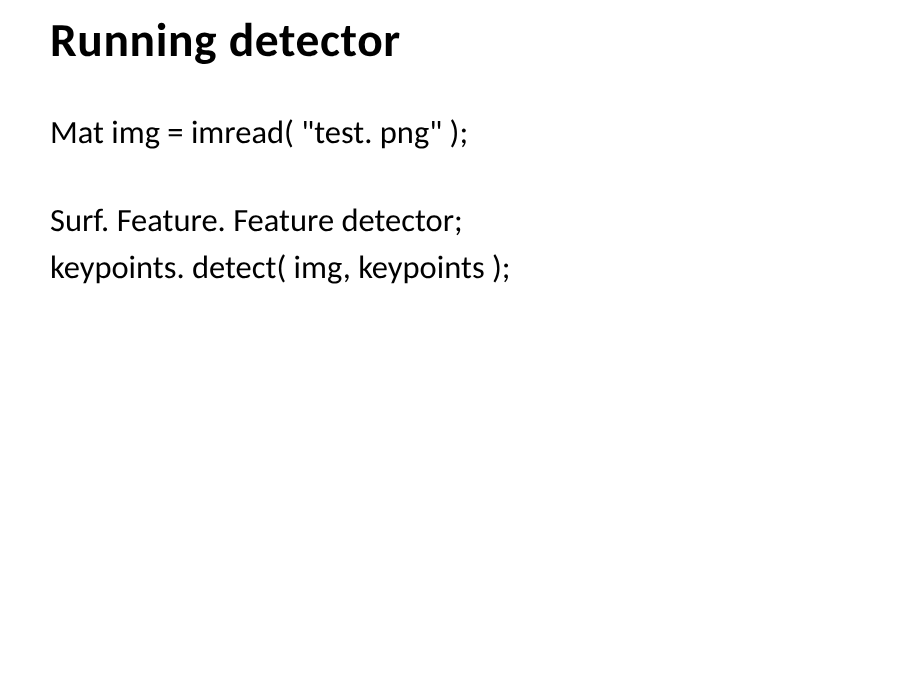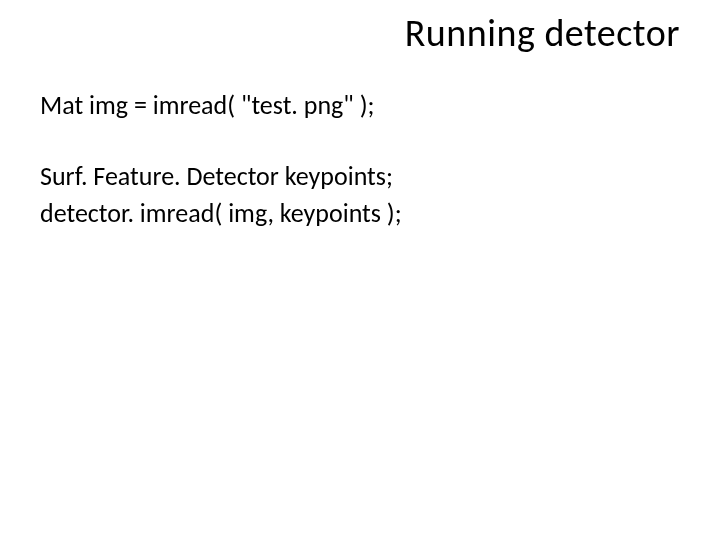--- a/index.html
+++ b/index.html
@@ -15,22 +15,22 @@
       color: #000000;
       overflow: hidden;
     }
     .slide {
       width: 100%;
       height: 100%;
       padding: 10px 40px 40px 40px;
     }
     .title {
       font-size: 38px;
-      font-weight: 400;
-      text-align: right;
+      font-weight: 700;
+      text-align: left;
       margin-bottom: 32px;
       letter-spacing: 0.5px;
     }
     .content {
       font-size: 26px;
       line-height: 1.35;
       font-weight: 400;
     }
     .code-line {
       margin-bottom: 2px;
@@ -40,16 +40,16 @@
     }
   </style>
 </head>
 <body>
 
 <div class="slide">
   <h1 class="title">Running detector</h1>
   <div class="content">
     <div class="code-line">Mat img = imread( "test. png" );</div>
     <div class="spacer"></div>
-    <div class="code-line">Surf. Feature. Detector keypoints;</div>
-    <div class="code-line">detector. imread( img, keypoints );</div>
+    <div class="code-line">Surf. Feature. Feature detector;</div>
+    <div class="code-line">keypoints. detect( img, keypoints );</div>
   </div>
 </div>
 
 </body></html>

